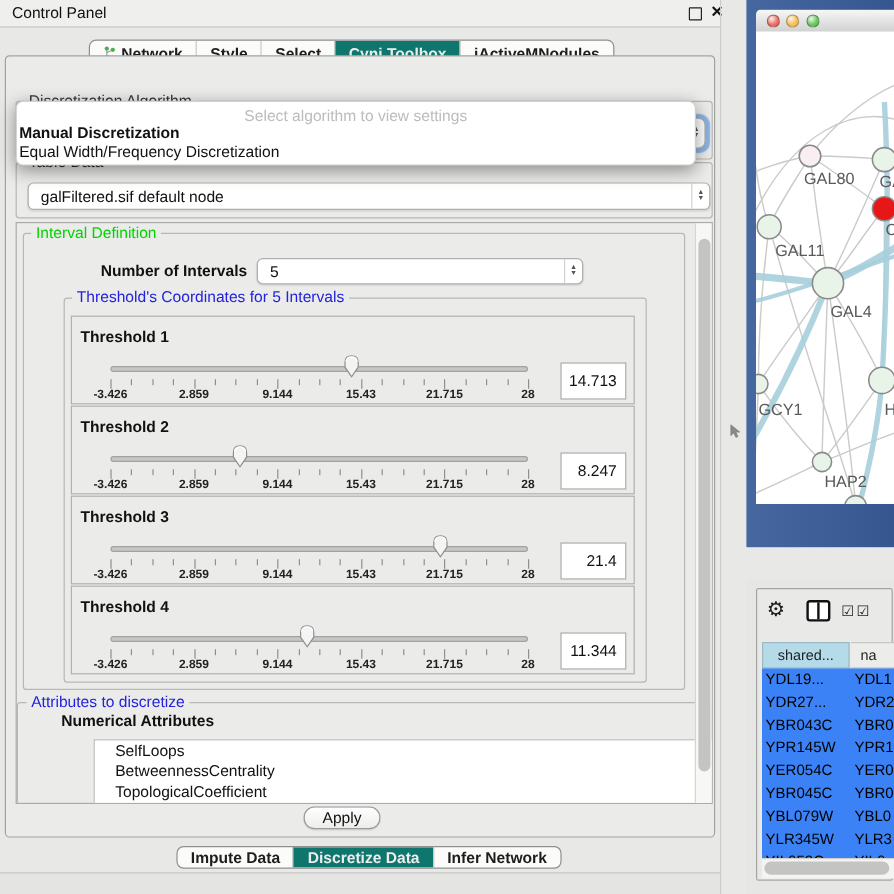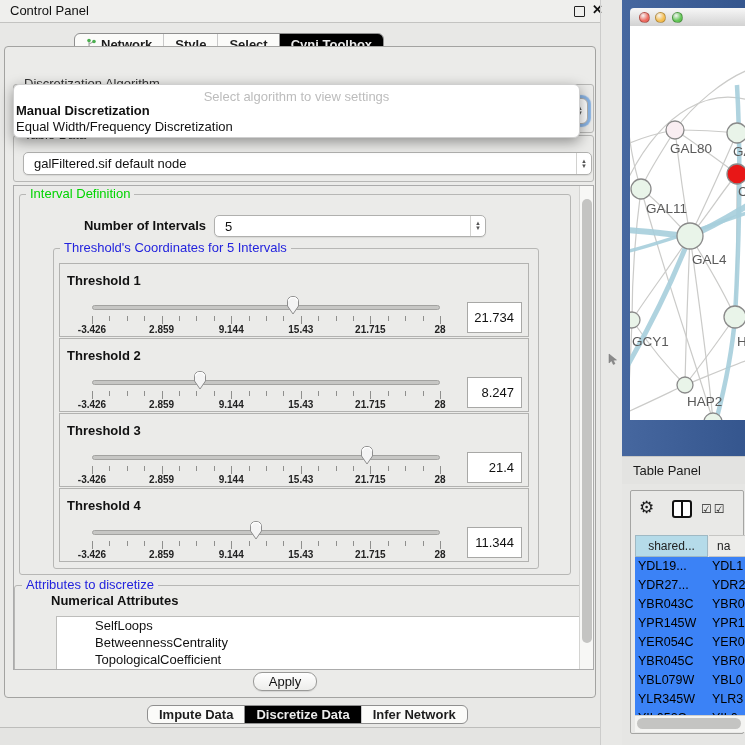--- a/index.html
+++ b/index.html
@@ -7,21 +7,21 @@
         font-family:"Liberation Sans",sans-serif;color:#111;font-size:13px;}
   .abs{position:absolute;}
   
   .titlebar{left:0;top:0;width:600px;height:22px;background:#efefed;border-bottom:1px solid #c3c3c1;}
   .titlebar .t{position:absolute;left:10px;top:3px;font-size:13px;color:#111;}
   .float-ic{position:absolute;left:574px;top:6px;width:9px;height:9px;border:1.5px solid #222;border-radius:1px;background:transparent;}
   .close-ic{position:absolute;left:592px;top:2px;font-size:13px;font-weight:900;color:#111;}
   .tabstrip{display:flex;background:#fbfbf9;border:1px solid #8f8f8f;border-radius:6px;overflow:hidden;height:22px;box-sizing:border-box;}
   .tabstrip .tab{display:flex;align-items:center;gap:4px;padding:0 11px;font-size:13px;font-weight:600;color:#1d1d1d;border-left:1px solid #c9c9c9;white-space:nowrap;cursor:default;}
   .tabstrip .tab:first-child{border-left:none;}
-  .tabstrip .tab.sel{background:#000000;color:#ececec;border-left-color:#8f8f8f;}
+  .tabstrip .tab.sel{background:#0f766e;color:#ececec;border-left-color:#8f8f8f;}
   .panel-border{border:1px solid #a3a3a1;border-radius:4px;background:#ebebe9;box-sizing:border-box;}
   .groupbox{border:1px solid #b7b7b5;border-radius:3px;box-sizing:border-box;background:transparent;}
   .grouplabel{position:absolute;background:#ebebe9;padding:0 4px;font-size:13px;line-height:14px;white-space:nowrap;}
   .combo{background:#fff;border:1px solid #b0b0ae;border-radius:5px;box-sizing:border-box;
          box-shadow:0 1px 1px rgba(0,0,0,.08);display:flex;align-items:center;}
   .combo .val{flex:1;padding-left:10px;font-size:13px;color:#111;white-space:nowrap;overflow:hidden;}
   .combo .stepper{width:14px;align-self:stretch;display:flex;flex-direction:column;align-items:center;justify-content:center;
                   border-left:1px solid #d2d2d0;color:#555;font-size:6px;line-height:5px;}
   .popup{background:#fff;border:1px solid #cfcfcf;border-radius:6px;
          box-shadow:0 4px 14px rgba(0,0,0,.4);z-index:20;}
@@ -83,20 +83,23 @@
         </div>
         <div class="tab">
           <span>Style</span>
         </div>
         <div class="tab">
           <span>Select</span>
         </div>
         <div class="tab sel">
           <span>Cyni Toolbox</span>
         </div>
+        <div class="tab">
+          <span>jActiveMNodules</span>
+        </div>
       </div>
 
     <div class="abs panel-border" style="left:4px;top:46px;width:592px;height:652px;"></div>
 
     <div class="abs groupbox" style="left:13px;top:84px;width:581px;height:49px;"></div>
     <div class="abs grouplabel" style="left:20px;top:77px;color:#333;">Discretization Algorithm</div>
     <div class="abs combo" style="left:100px;top:98px;width:488px;height:26px;border-radius:6px;box-shadow:0 0 1px 3px rgba(95,155,225,.7);z-index:2;">
       <div class="val"></div>
       <div class="stepper">
           <span>▲</span>
@@ -166,21 +169,21 @@
             <div class="ticklabel" style="left: 2px;">-3.426</div>
             <div class="ticklabel" style="left: 71.6px;">2.859</div>
             <div class="ticklabel" style="left: 141.2px;">9.144</div>
             <div class="ticklabel" style="left: 210.8px;">15.43</div>
             <div class="ticklabel" style="left: 280.4px;">21.715</div>
             <div class="ticklabel" style="left: 350px;">28</div>
             <svg width="16" height="22" viewBox="0 0 16 22" class="abs" style="left: 224.865px; top: 30px;">
               <path d="M2.5,8 Q2.5,2.5 8,2.5 Q13.5,2.5 13.5,8 L13.5,12 L8,20 L2.5,12 Z" fill="#f4f4f4" stroke="#8e8e8e"></path>
               <path d="M3.5,7.5 Q3.5,3.5 8,3.5 Q12.5,3.5 12.5,7.5" fill="none" stroke="#ffffff" stroke-width="1.2"></path>
             </svg>
-            <div class="valuebox">21.734</div>
+            <div class="valuebox">14.713</div>
           </div>
           <div class="abs thresh-panel" style="left: 45px; top: 152px; width: 470px; height: 74px;">
             <div class="thresh-label">Threshold 2</div>
             <div class="track"></div>
             <div class="tick" style="left: 32px; top: 52px; height: 8px;"></div>
             <div class="tick" style="left: 49.4px; top: 52px; height: 5px;"></div>
             <div class="tick" style="left: 66.8px; top: 52px; height: 5px;"></div>
             <div class="tick" style="left: 84.2px; top: 52px; height: 5px;"></div>
             <div class="tick" style="left: 101.6px; top: 52px; height: 8px;"></div>
             <div class="tick" style="left: 119px; top: 52px; height: 5px;"></div>
@@ -281,21 +284,21 @@
               <path d="M2.5,8 Q2.5,2.5 8,2.5 Q13.5,2.5 13.5,8 L13.5,12 L8,20 L2.5,12 Z" fill="#f4f4f4" stroke="#8e8e8e"></path>
               <path d="M3.5,7.5 Q3.5,3.5 8,3.5 Q12.5,3.5 12.5,7.5" fill="none" stroke="#ffffff" stroke-width="1.2"></path>
             </svg>
             <div class="valuebox">11.344</div>
           </div>
         </div>
 
       <div class="abs groupbox" style="left:0px;top:399px;width:579px;height:95px;"></div>
       <div class="abs grouplabel" style="left:8px;top:392px;color:#2323dd;background:#ebebe9;">Attributes to discretize</div>
       <div class="abs" style="left:37px;top:407px;font-weight:700;">Numerical Attributes</div>
-      <div class="abs listbox" style="left:42px;top:430px;width:572px;height:55px;padding-left:21px;">
+      <div class="abs listbox" style="left:64px;top:430px;width:572px;height:55px;">
         <div id="attrItems">
             <div class="li">SelfLoops</div>
             <div class="li">BetweennessCentrality</div>
             <div class="li">TopologicalCoefficient</div>
           </div>
         <div class="abs vscroll" style="right:0;top:0;width:13px;height:55px;">
           <div class="thumb abs" style="left:2px;top:2px;width:9px;height:48px;"></div>
         </div>
       </div>
 
@@ -377,23 +380,20 @@
           <text x="2" y="320" fill="#5a5a5a" font-size="13.5" font-family="&quot;Liberation Sans&quot;,sans-serif">GCY1</text>
           <circle cx="105" cy="291" r="11" fill="#e9f4e9" stroke="#8a8a8a" stroke-width="1.3"></circle>
           <text x="107" y="320" fill="#5a5a5a" font-size="13.5" font-family="&quot;Liberation Sans&quot;,sans-serif">H</text>
           <circle cx="55" cy="359" r="8" fill="#e9f4e9" stroke="#8a8a8a" stroke-width="1.3"></circle>
           <text x="57" y="380" fill="#5a5a5a" font-size="13.5" font-family="&quot;Liberation Sans&quot;,sans-serif">HAP2</text>
           <circle cx="83" cy="396" r="9" fill="#e9f4e9" stroke="#8a8a8a" stroke-width="1.3"></circle>
         </svg>
     </div>
   </div>
 
-  <div class="abs tp-titlebar" style="left:622px;top:456px;width:123px;height:27px;">
-    <div class="tp-title">Table Panel</div>
-  </div>
   <div class="abs" style="left:622px;top:484px;width:123px;height:261px;background:#e6e6e4;">
     <div class="abs tp-container" style="left:8px;top:6px;width:114px;height:244px;"></div>
 
     <div class="abs" style="left:17px;top:13px;font-size:17px;color:#1c1c1c;">⚙</div>
     <div class="abs col-icon" style="left:50px;top:16px;width:20px;height:18px;">
         <div class="mid"></div>
       </div>
     <div class="abs" style="left:79px;top:18px;font-size:12px;letter-spacing:2px;color:#222;">☑☑</div>
 
     <div class="abs tbl-hdr" style="left:13px;top:51px;width:73px;height:22px;background:#b5dbe9;border:1px solid #9fb9c4;text-align:center;">shared...</div>

